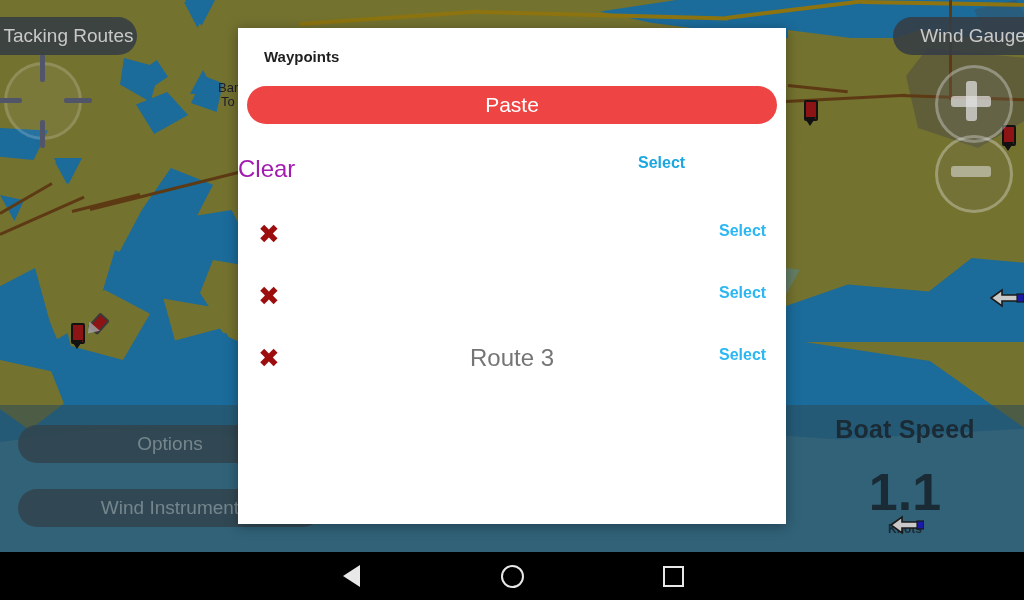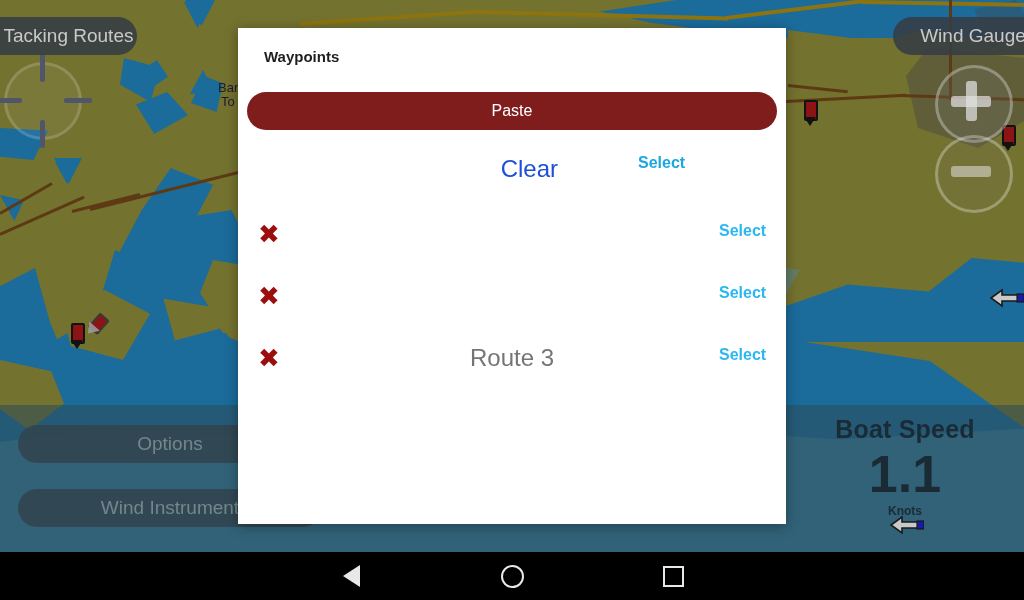--- a/index.html
+++ b/index.html
@@ -167,21 +167,21 @@
   }
   #boat-speed-panel .bs-title {
     font-size: 25px;
     font-weight: bold;
     letter-spacing: .2px;
   }
   #boat-speed-panel .bs-value {
     font-size: 52px;
     font-weight: bold;
     line-height: 56px;
-    margin-top: 2px;
+    margin-top: 20px;
   }
   #boat-speed-panel .bs-unit {
     font-size: 12px;
     font-weight: bold;
     margin-top: 2px;
   }
   #tacking-time-label {
     position: absolute;
     left: 0;
     top: 525px;
@@ -214,50 +214,50 @@
     position: absolute;
     left: 26px;
     top: 20px;
     font-size: 15px;
     font-weight: bold;
     color: #1f1f1f;
   }
   #paste-button {
     position: absolute;
     left: 9px;
-    top: 64px;
+    top: 58px;
     width: 530px;
     height: 38px;
-    background: #7f1d1d;
+    background: #ef4444;
     border: none;
     border-radius: 19px;
     color: #ffffff;
-    font-size: 16px;
+    font-size: 21px;
     font-family: "Liberation Sans", sans-serif;
     cursor: pointer;
     padding: 0;
     line-height: 38px;
   }
 
   
   #clear-row {
     position: absolute;
     left: 0;
     top: 118px;
     width: 548px;
     height: 52px;
   }
   #clear-label {
     position: absolute;
     left: 0;
     top: 9px;
     width: 320px;
-    text-align: right;
+    text-align: left;
     font-size: 24px;
-    color: #1d4ed8;
+    color: #a21caf;
   }
   #clear-select {
     position: absolute;
     left: 400px;
     top: 8px;
     font-size: 16px;
     font-weight: bold;
     color: #1ca7e0;
     cursor: pointer;
   }

